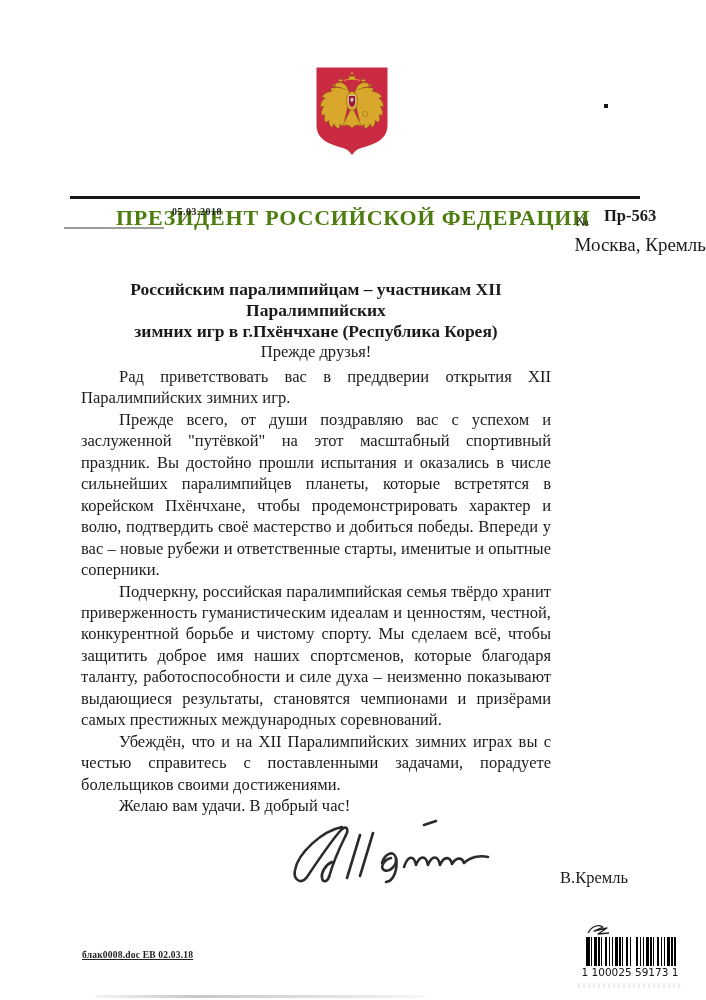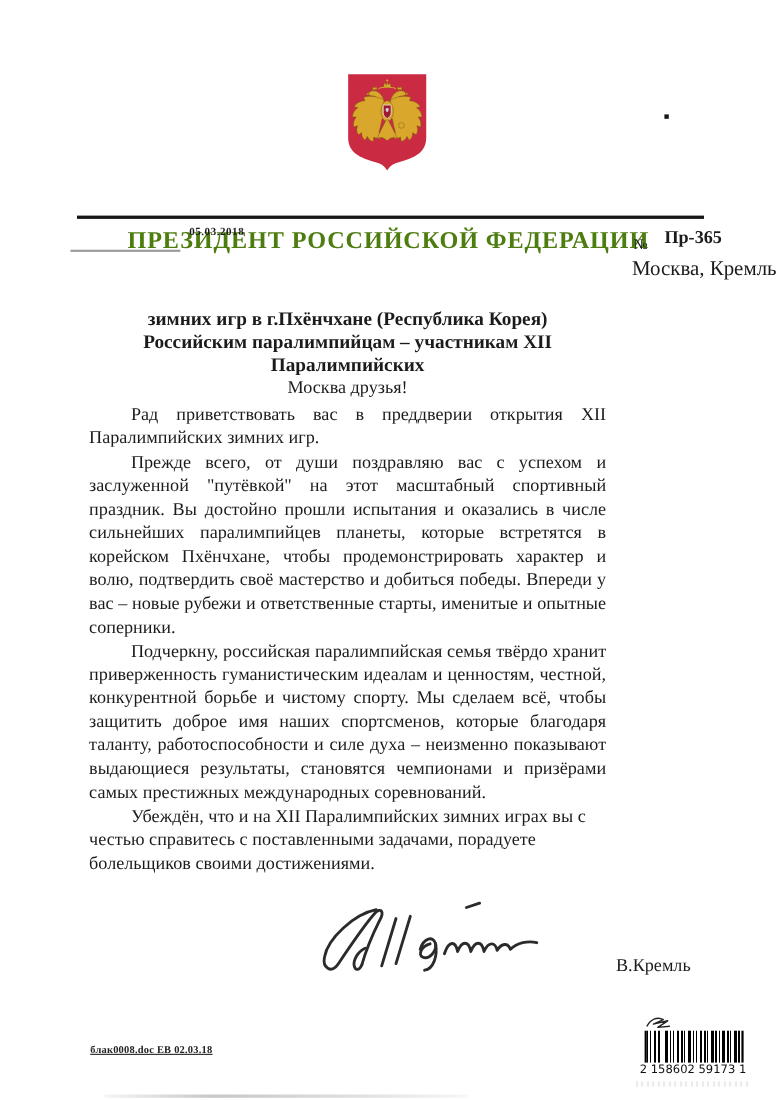--- a/index.html
+++ b/index.html
@@ -97,54 +97,55 @@
       <path d="M-3.6,23.5 H3.6 V30.5 C3.6,33 2,34.6 0,35.8 C-2,34.6 -3.6,33 -3.6,30.5 Z" fill="#9e1b32" stroke="#e8e4da" stroke-width="0.7"></path>
       <path d="M-1.6,27 C-0.6,25.8 0.8,25.8 1.6,27 L0.6,29.8 L-1,29.4 Z" fill="#cfd4e6" stroke="none"></path>
     </g>
   </svg>
 
   <div class="org-title">ПРЕЗИДЕНТ РОССИЙСКОЙ ФЕДЕРАЦИИ</div>
   <div class="head-rule"></div>
   <div class="date-value">05.03.2018</div>
   <div class="date-underline"></div>
   <div class="number-sign">№</div>
-  <div class="number-value">Пр-365</div>
+  <div class="number-value">Пр-563</div>
   <div class="place-line">Москва, Кремль</div>
 
   <div class="addressee">
+    <div>Российским паралимпийцам – участникам XII Паралимпийских</div>
     <div>зимних игр в г.Пхёнчхане (Республика Корея)</div>
-    <div>Российским паралимпийцам – участникам XII Паралимпийских</div>
   </div>
 
-  <div class="salutation">Москва друзья!</div>
+  <div class="salutation">Прежде друзья!</div>
   <div class="letter-body">
     <p>Рад приветствовать вас в преддверии открытия XII Паралимпийских зимних игр.</p>
     <p>Прежде всего, от души поздравляю вас с успехом и заслуженной "путёвкой" на этот масштабный спортивный праздник. Вы достойно прошли испытания и оказались в числе сильнейших паралимпийцев планеты, которые встретятся в корейском Пхёнчхане, чтобы продемонстрировать характер и волю, подтвердить своё мастерство и добиться победы. Впереди у вас – новые рубежи и ответственные старты, именитые и опытные соперники.</p>
     <p>Подчеркну, российская паралимпийская семья твёрдо хранит приверженность гуманистическим идеалам и ценностям, честной, конкурентной борьбе и чистому спорту. Мы сделаем всё, чтобы защитить доброе имя наших спортсменов, которые благодаря таланту, работоспособности и силе духа – неизменно показывают выдающиеся результаты, становятся чемпионами и призёрами самых престижных международных соревнований.</p>
     <p>Убеждён, что и на XII Паралимпийских зимних играх вы с честью справитесь с поставленными задачами, порадуете болельщиков своими достижениями.</p>
+    <p>Желаю вам удачи. В добрый час!</p>
   </div>
 
   <svg class="signature" viewBox="0 0 210 78">
     <path class="stroke-ink" d="M54,14 C34,18 10,40 7,57 C5,67 13,72 19,64 C29,49 44,27 53,17 C58,12 62,15 57,24 C52,34 45,50 41,64"></path>
     <path class="stroke-ink" d="M41,64 C39,69 35,70 34,65 C33,60 37,52 44,49"></path>
     <path class="stroke-ink" d="M72,22 L59,65"></path>
     <path class="stroke-ink" d="M85,20 L72,63"></path>
     <path class="stroke-ink" d="M94,50 C97,40 106,37 108,45 C109,52 102,60 96,57 C92,55 95,47 103,45"></path>
     <path class="stroke-ink" d="M108,45 C110,56 106,68 98,69"></path>
     <path class="stroke-ink" d="M116,54 C120,42 126,42 128,52 C132,42 138,42 140,52 C144,42 150,42 152,52 C156,43 162,43 164,51 C168,44 174,44 176,50 C182,44 192,42 200,44"></path>
     <path class="stroke-ink" d="M136,12 L148,8"></path>
   </svg>
   <div class="signer-name">В.Кремль</div>
 
   <div class="file-note">блак0008.doc ЕВ 02.03.18</div>
   <div class="barcode-wrap">
     <svg class="barcode-scribble" viewBox="0 0 26 15">
       <path d="M2,11 C6,4 12,2 17,5 L8,9 L21,6 L12,12 L23,11" fill="none" stroke="#222" stroke-width="1.3" stroke-linejoin="round"></path>
     </svg>
     <div class="barcode-bars"></div>
-    <div class="barcode-digits">2 158602 59173 1</div>
+    <div class="barcode-digits">1 100025 59173 1</div>
   </div>
 
   <div class="scan-dot"></div>
   <div class="scan-smudge-bottom"></div>
   <div class="scan-smudge-barcode"></div>
 
 </div>
 
 </body></html>

